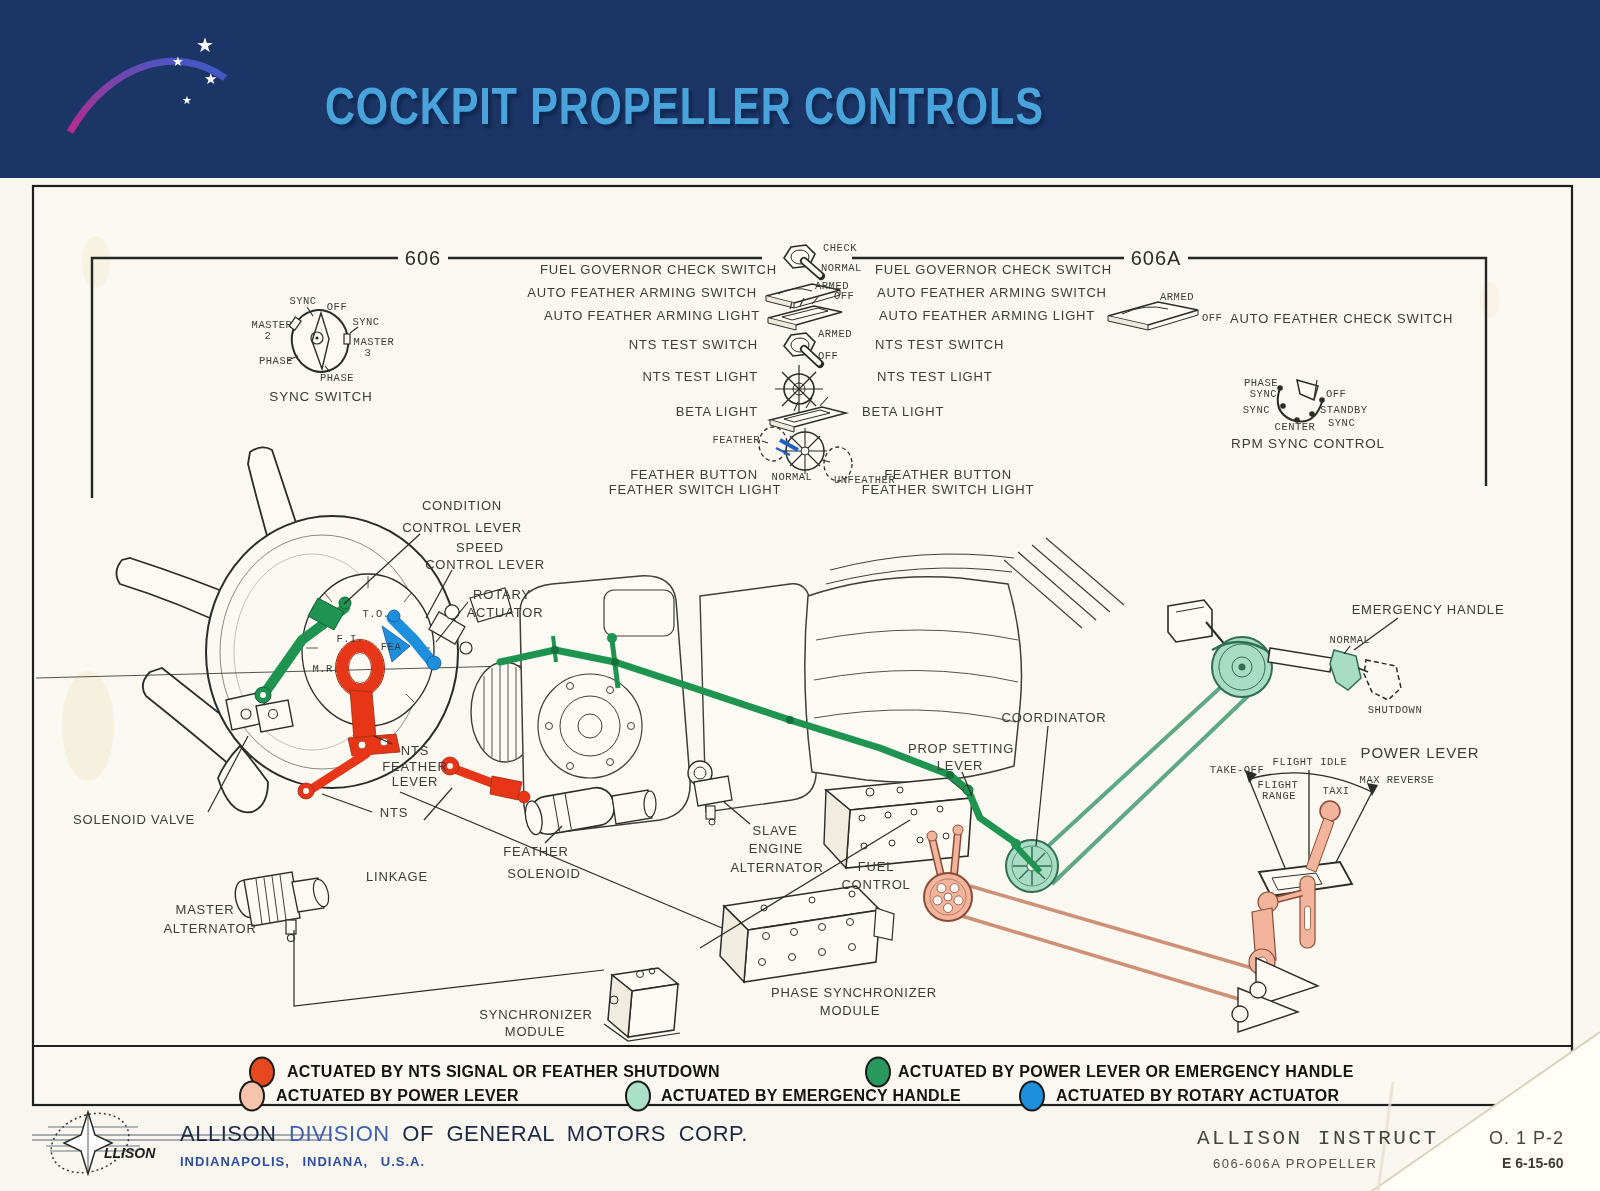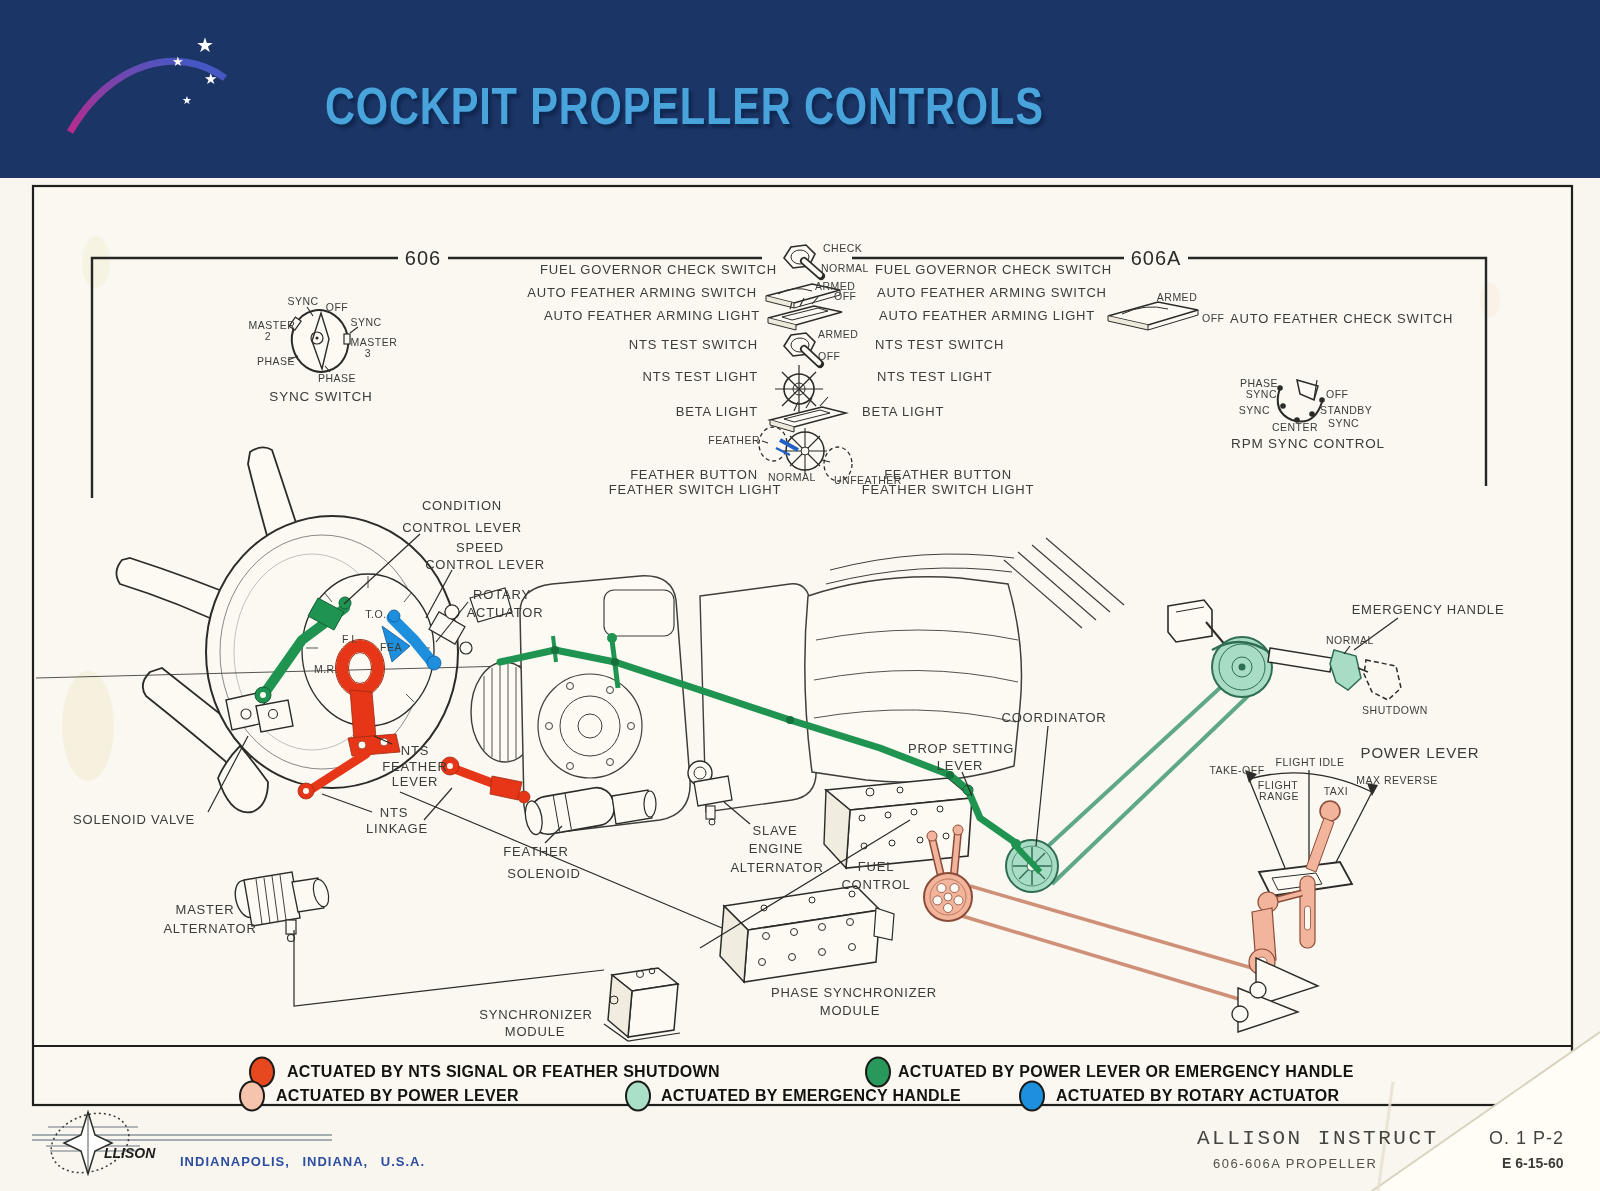--- a/index.html
+++ b/index.html
@@ -11,21 +11,21 @@
          font-style:italic;letter-spacing:0;}
   #title{position:absolute;left:325px;top:76px;color:#4aa4dc;font-size:52px;font-weight:bold;
          letter-spacing:1px;transform:scaleX(.8);transform-origin:left center;white-space:nowrap;
          text-shadow:2px 2px 0 #0c2a55,4px 4px 3px rgba(8,20,45,.4);}
   
   .L{position:absolute;font-size:13px;line-height:1;color:#3c3c38;letter-spacing:.8px;
      white-space:nowrap;z-index:5;}
   .c{transform:translate(-50%,-50%);}
   .l{transform:translate(0,-50%);}
   .r{transform:translate(-100%,-50%);}
-  .s{font-size:10.5px;letter-spacing:.5px;}
+  .s{font-size:10.5px;letter-spacing:.5px;font-family:Liberation Mono, monospace;}
   .tag{font-size:20px;letter-spacing:1px;color:#2b2b28;background:#faf8f1;padding:0 6px;text-align:right;}
   .cap{font-size:13.5px;}
   .pw{font-size:15px;}
   svg{position:absolute;left:0;top:0;z-index:1;}
   
   .dot{position:absolute;width:22px;height:27px;border-radius:50%;border:2px solid #1a1a16;
        transform:translate(-50%,-50%);z-index:5;}
   .leg{position:absolute;font-size:16px;font-weight:bold;color:#14140f;letter-spacing:.3px;
        white-space:nowrap;transform:translate(0,-50%);z-index:5;}
   
@@ -548,21 +548,21 @@
   <div class="L c" style="left:502px;top:594px">ROTARY</div>
   <div class="L c" style="left:505px;top:612px">ACTUATOR</div>
   <div class="L c s" style="left:376px;top:614px">T.O.</div>
   <div class="L c s" style="left:350px;top:639px">F.I.</div>
   <div class="L c s" style="left:391px;top:647px">FEA</div>
   <div class="L c s" style="left:326px;top:669px">M.R.</div>
   <div class="L c" style="left:415px;top:750px">NTS</div>
   <div class="L c" style="left:415px;top:766px">FEATHER</div>
   <div class="L c" style="left:415px;top:781px">LEVER</div>
   <div class="L c" style="left:394px;top:812px">NTS</div>
-  <div class="L c" style="left:397px;top:828px">LINKAGE</div>
+  <div class="L c" style="left:397px;top:876px">LINKAGE</div>
   <div class="L c" style="left:134px;top:819px">SOLENOID VALVE</div>
   <div class="L c" style="left:205px;top:909px">MASTER</div>
   <div class="L c" style="left:210px;top:928px">ALTERNATOR</div>
   <div class="L c" style="left:536px;top:851px">FEATHER</div>
   <div class="L c" style="left:544px;top:873px">SOLENOID</div>
   <div class="L c" style="left:775px;top:830px">SLAVE</div>
   <div class="L c" style="left:776px;top:848px">ENGINE</div>
   <div class="L c" style="left:777px;top:867px">ALTERNATOR</div>
   <div class="L c" style="left:876px;top:866px">FUEL</div>
   <div class="L c" style="left:876px;top:884px">CONTROL</div>
@@ -589,18 +589,23 @@
   <div class="dot" style="left: 878px; top: 1072px; background: rgb(40, 153, 90);"></div>
   <div class="leg" style="left:898px;top:1072px">ACTUATED BY POWER LEVER OR EMERGENCY HANDLE</div>
   <div class="dot" style="left: 252px; top: 1096px; background: rgb(246, 195, 173);"></div>
   <div class="leg" style="left:276px;top:1096px">ACTUATED BY POWER LEVER</div>
   <div class="dot" style="left: 638px; top: 1096px; background: rgb(170, 223, 200);"></div>
   <div class="leg" style="left:661px;top:1096px">ACTUATED BY EMERGENCY HANDLE</div>
   <div class="dot" style="left: 1032px; top: 1096px; background: rgb(30, 143, 221);"></div>
   <div class="leg" style="left:1056px;top:1096px">ACTUATED BY ROTARY ACTUATOR</div>
 
   <div class="ft" id="logotxt">LLISON</div>
+  <div class="ft" id="company">
+    <span>ALLISON</span>
+    <span class="div">DIVISION</span>
+    <span>OF GENERAL MOTORS CORP.</span>
+  </div>
   <div class="ft" id="loc">INDIANAPOLIS,  INDIANA,  U.S.A.</div>
   <div class="ft" id="doct">ALLISON INSTRUCT</div>
   <div class="ft" id="docn">O.  1 P-2</div>
   <div class="ft" id="docs">606-606A PROPELLER</div>
   <div class="ft" id="docd">E  6-15-60</div>
 </div>
 
 </body></html>

